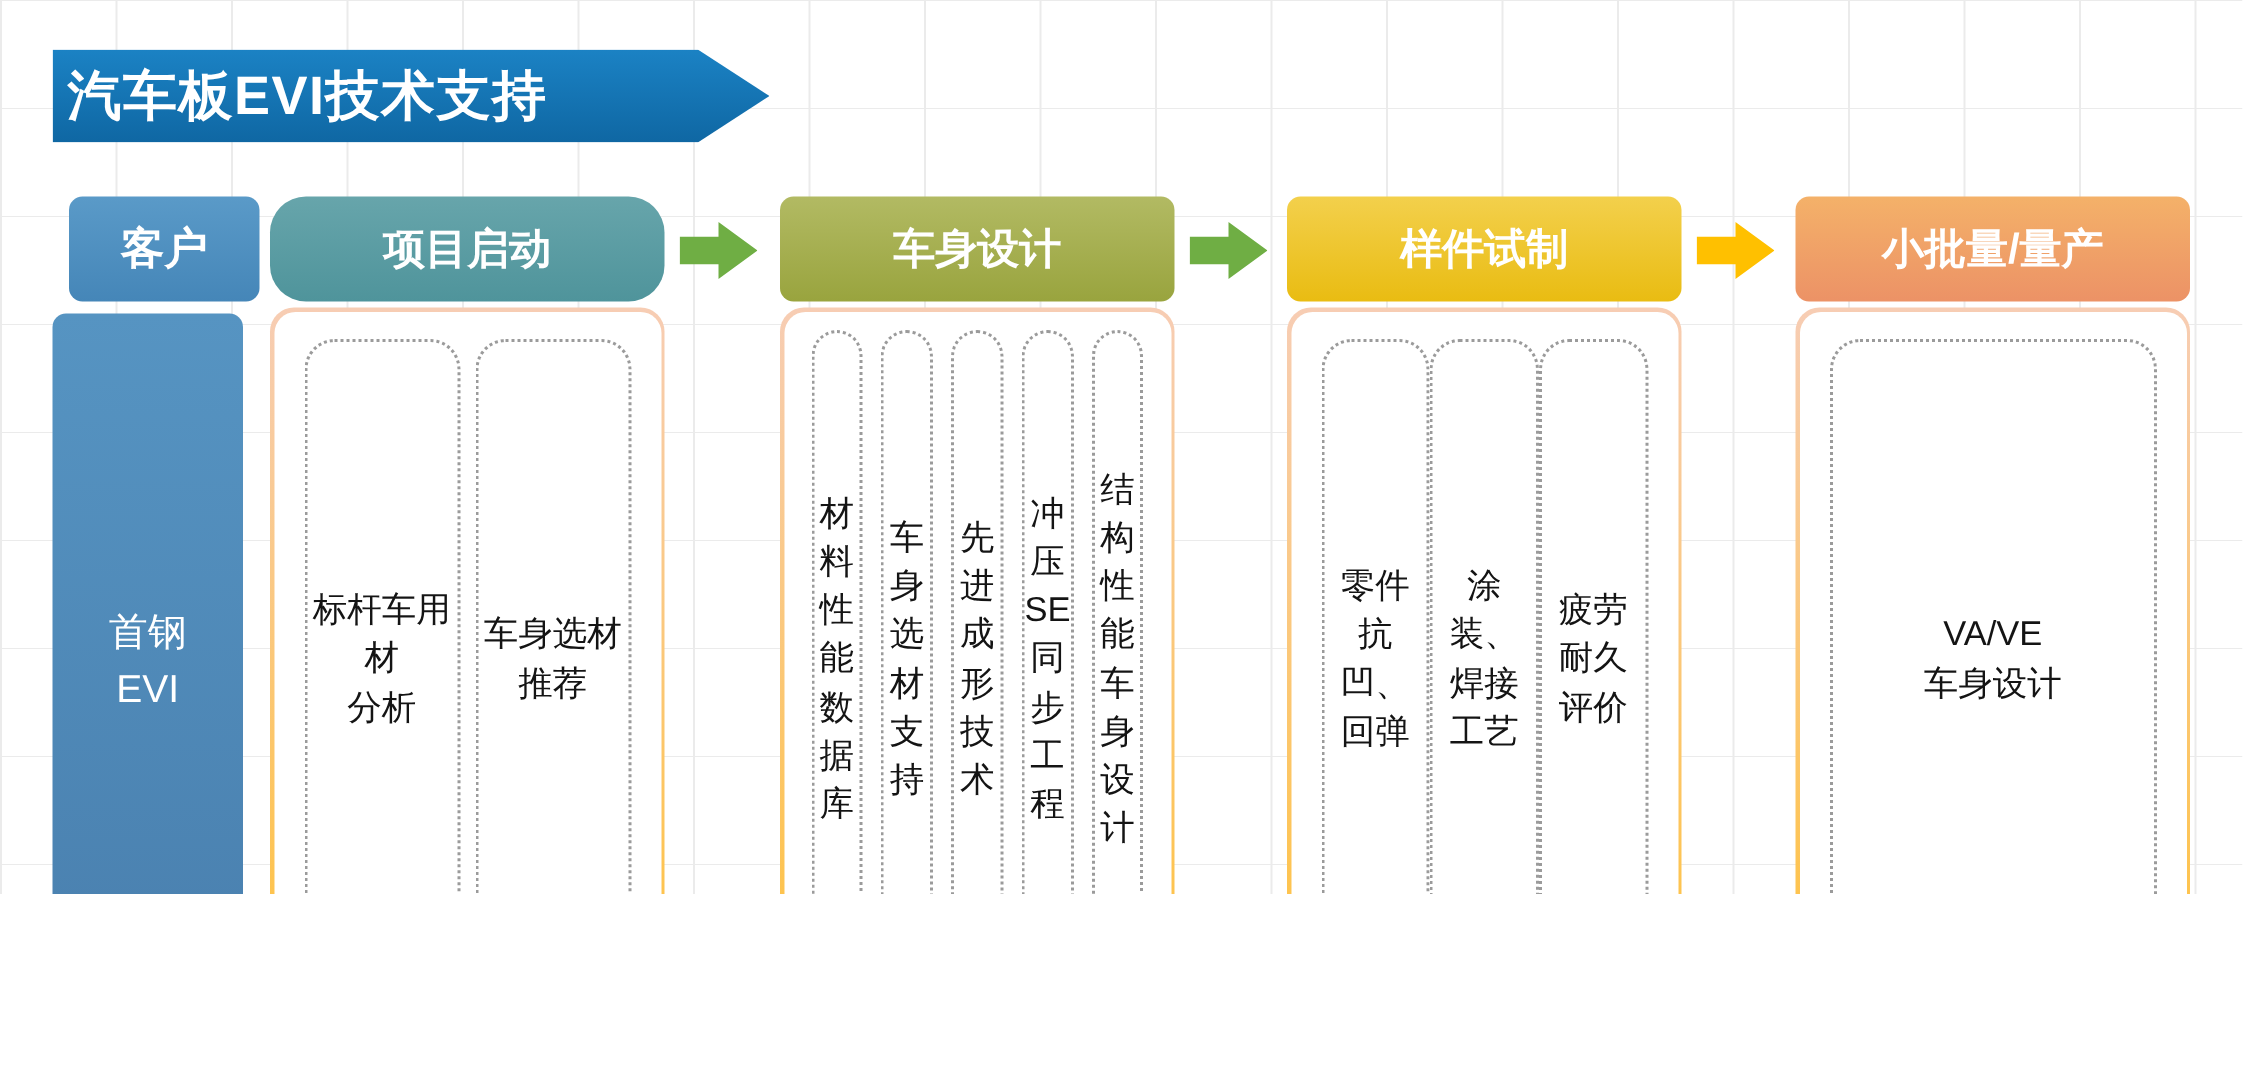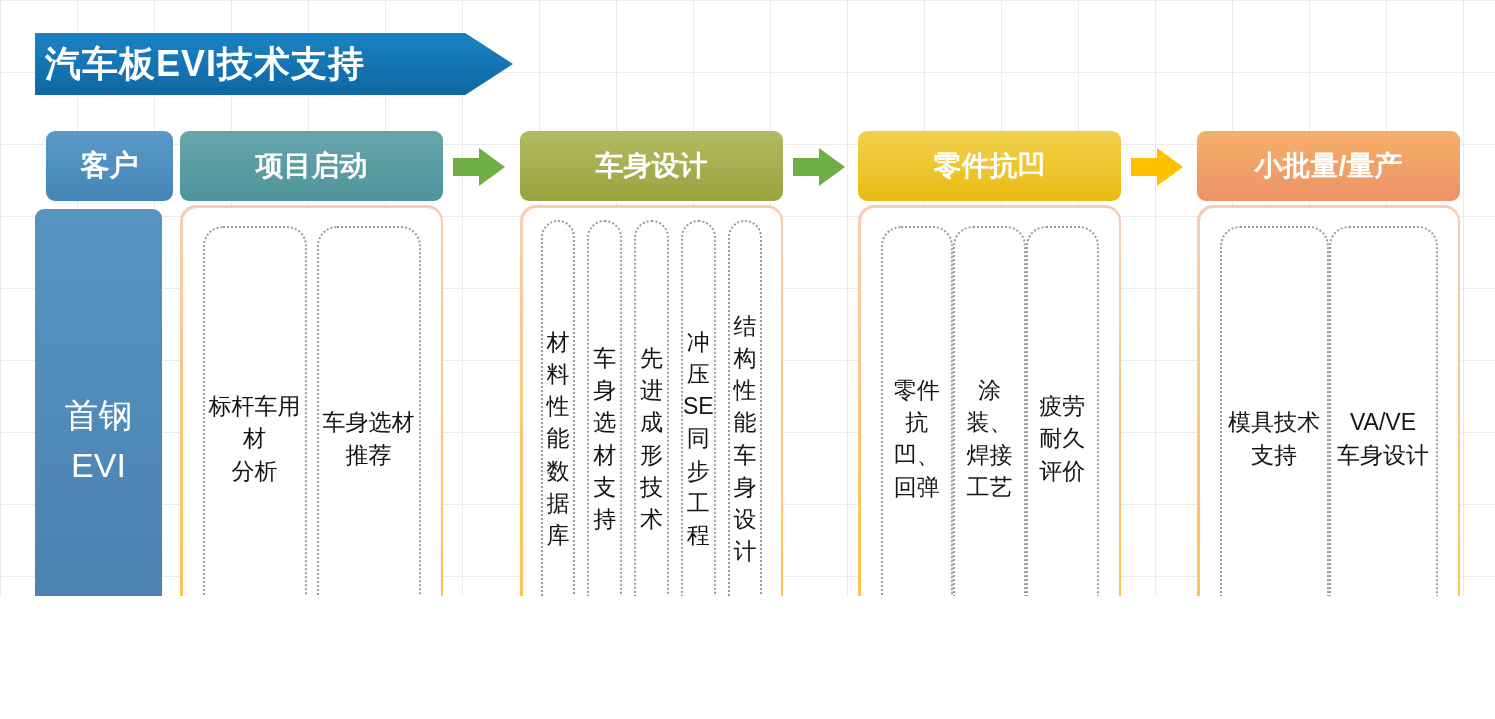--- a/index.html
+++ b/index.html
@@ -43,38 +43,38 @@
     display: flex; align-items: center; justify-content: center;
     color: #ffffff; font-size: 29px; font-weight: bold; margin-left: 11px;
   }
   .customer-body {
     position: absolute;
     left: 35px; top: 209px;
     width: 127px; height: 463px;
     background: linear-gradient(180deg, #5694c2, #497fae);
     border-radius: 9px;
     display: flex; align-items: center; justify-content: center;
-    color: #ffffff; font-size: 34px; line-height: 1.45;
+    color: #ffffff; font-size: 26px; line-height: 1.45;
     white-space: pre-line; text-align: center;
   }
 
   
   .col { position: absolute; top: 131px; width: 263px; height: 541px; }
   .col-1 { left: 180px; }
   .col-2 { left: 520px; }
   .col-3 { left: 858px; }
   .col-4 { left: 1197px; }
 
   .col-header {
     height: 70px;
     border-radius: 9px;
     display: flex; align-items: center; justify-content: center;
     color: #ffffff; font-size: 28px; font-weight: bold;
   }
-  .hdr-0 { background: linear-gradient(180deg, #67a5ab, #4f949b); }
+  .hdr-0 { background: linear-gradient(180deg, #67a5ab, #4f949b); border-radius: 24px; }
   .hdr-1 { background: linear-gradient(180deg, #b2ba63, #99a43e); }
   .hdr-2 { background: linear-gradient(180deg, #f3d04c, #e9bc12); }
   .hdr-3 { background: linear-gradient(180deg, #f4b169, #ec9266); }
 
   .col-body-wrap {
     margin-top: 4px;
     height: 467px;
     border-radius: 16px;
     background: linear-gradient(180deg, #f7cdb4, #ffc23c);
     padding: 2.5px;
@@ -174,21 +174,21 @@
 车身设计</span>
         </div>
       </div>
     </div>
   </div>
 
   <div class="flow-arrow arrow-2"></div>
 
   <div class="col col-3">
     <div class="col-header hdr-2">
-      <span>零件抗凹</span>
+      <span>样件试制</span>
     </div>
     <div class="col-body-wrap">
       <div class="col-body pad-3">
         <div class="item-box">
           <span>零件抗凹、回弹</span>
         </div>
         <div class="item-box">
           <span>涂装、焊接工艺</span>
         </div>
         <div class="item-box">
@@ -200,23 +200,20 @@
 
   <div class="flow-arrow arrow-3"></div>
 
   <div class="col col-4">
     <div class="col-header hdr-3">
       <span>小批量/量产</span>
     </div>
     <div class="col-body-wrap">
       <div class="col-body pad-3">
         <div class="item-box">
-          <span>模具技术支持</span>
-        </div>
-        <div class="item-box">
           <span>VA/VE
 车身设计</span>
         </div>
       </div>
     </div>
   </div>
 
 </div>
 
 </body></html>

